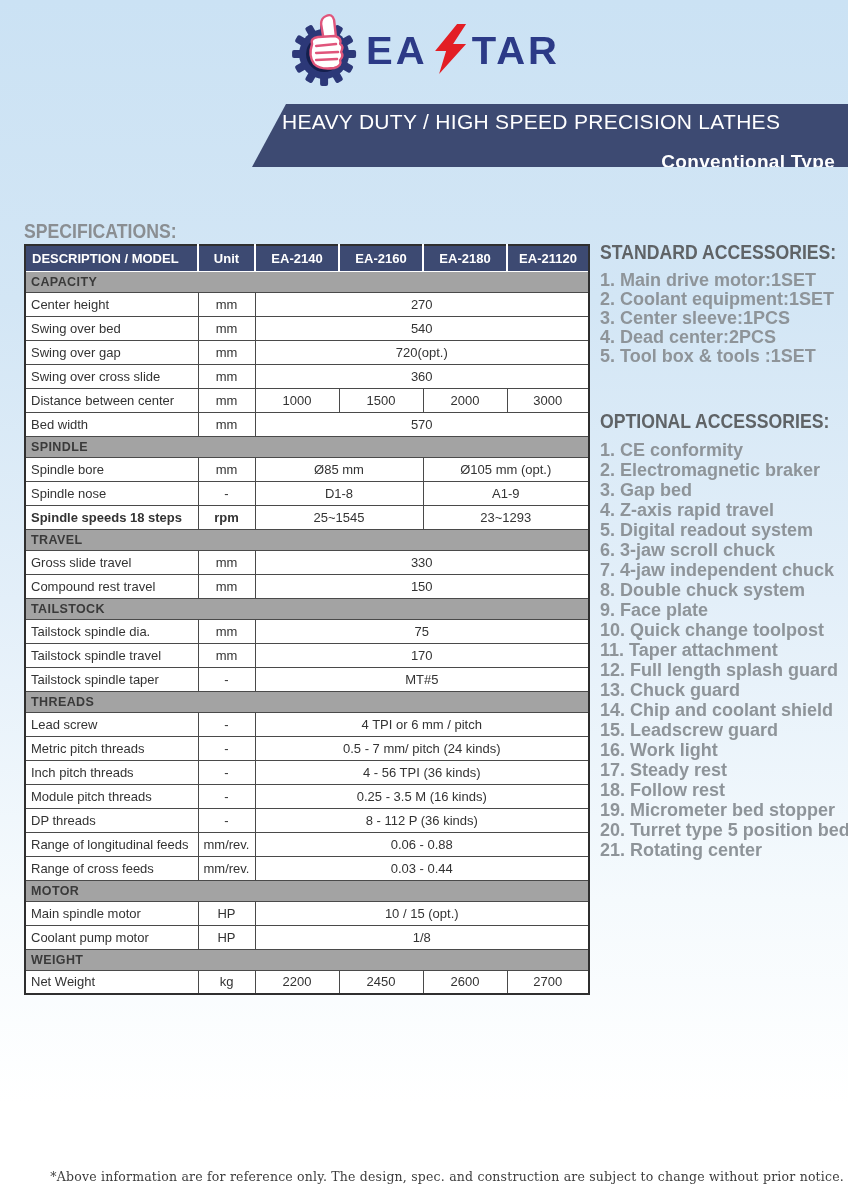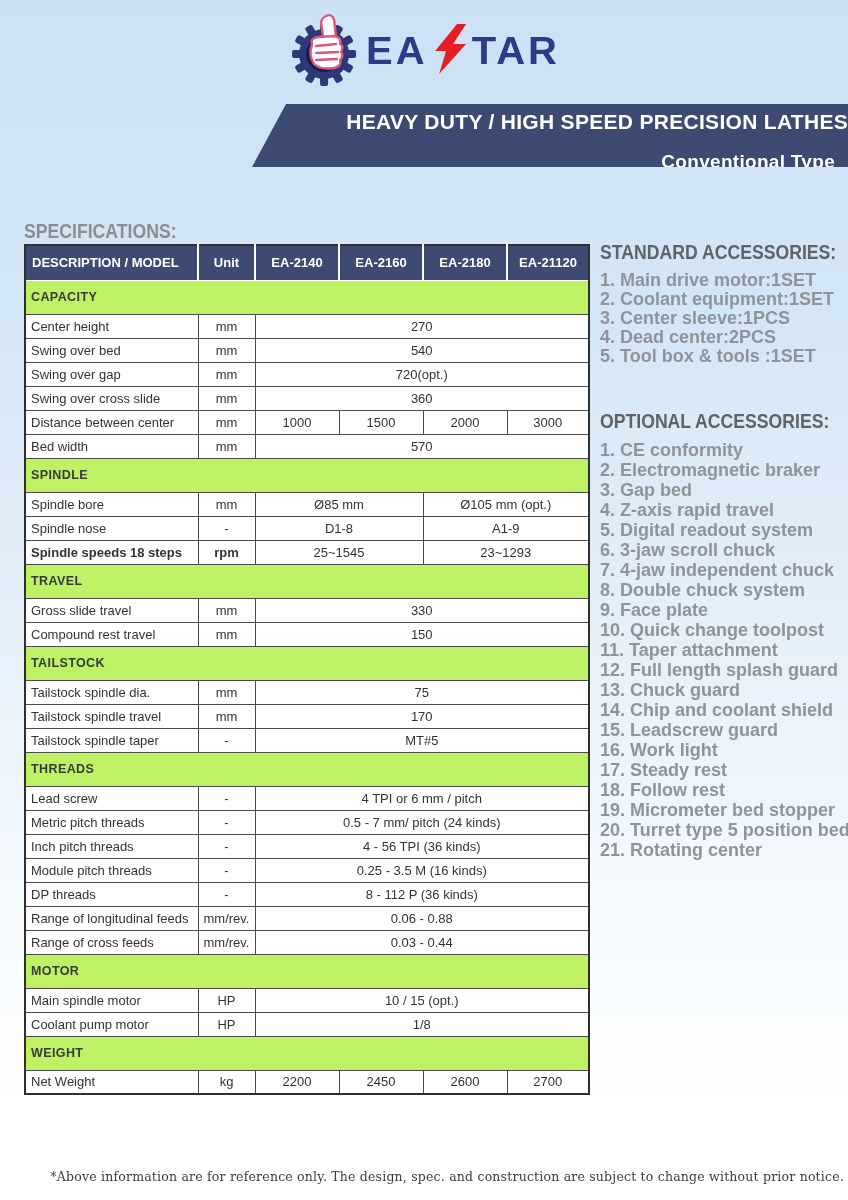--- a/index.html
+++ b/index.html
@@ -24,22 +24,22 @@
   }
 
   
   .banner {
     position:absolute; top:104px; left:252px; right:0; height:63px;
     background:#3d4a72;
     clip-path:polygon(34px 0, 100% 0, 100% 100%, 0 100%);
     color:#ffffff;
   }
   .banner-title {
-    margin-top:6px; text-align:right; padding-left:30px;
-    font-size:21px; font-weight:bold; letter-spacing:0.3px;
+    margin-top:6px; text-align:left; padding-left:30px;
+    font-size:21px; font-weight:normal; letter-spacing:0.3px;
   }
   .banner-subtitle {
     text-align:right; padding-right:13px; margin-top:17px;
     font-size:19px; font-weight:bold; letter-spacing:0.3px;
   }
 
   
   .cond-heading {
     display:inline-block; white-space:nowrap;
     font-weight:800; transform:scaleX(0.84); transform-origin:left center;
@@ -52,30 +52,30 @@
 
   
   .spec-table {
     position:absolute; left:24px; top:244px; width:564px;
     border-collapse:collapse; table-layout:fixed;
     font-size:13px; color:#333;
     border:2px solid #2f2f2f;
     background:#fff;
   }
   .spec-table th {
-    background:#3d4a72; color:#fff; height:35px;
+    background:#3d4a72; color:#fff; height:26px;
     font-size:13px; font-weight:bold; text-align:center;
     border-right:2px solid #fff; border-bottom:1px solid #fff;
   }
   .spec-table th:last-child { border-right:none; }
   .spec-table th.desc-col { text-align:left; padding-left:6px; }
   .spec-table td { border:1px solid #4a4a4a; height:24px; }
   .spec-table td.section-cell {
-    background:#bef264; font-weight:bold; font-size:12.5px;
-    height:34px; padding-left:5px; color:#3a3a3a; letter-spacing:0.4px;
+    background:#a3a3a3; font-weight:bold; font-size:12.5px;
+    height:21px; padding-left:5px; color:#3a3a3a; letter-spacing:0.4px;
   }
   .spec-table td.label-cell { text-align:left; padding-left:5px; }
   .spec-table td.unit-cell, .spec-table td.value-cell { text-align:center; }
   .spec-table tr.bold-row td.label-cell,
   .spec-table tr.bold-row td.unit-cell { font-weight:bold; }
 
   
   .right-col { position:absolute; left:600px; top:240px; width:246px; }
   .acc-heading { font-size:21px; color:#5f6366; }
   .acc-list { margin-top:7px; }

